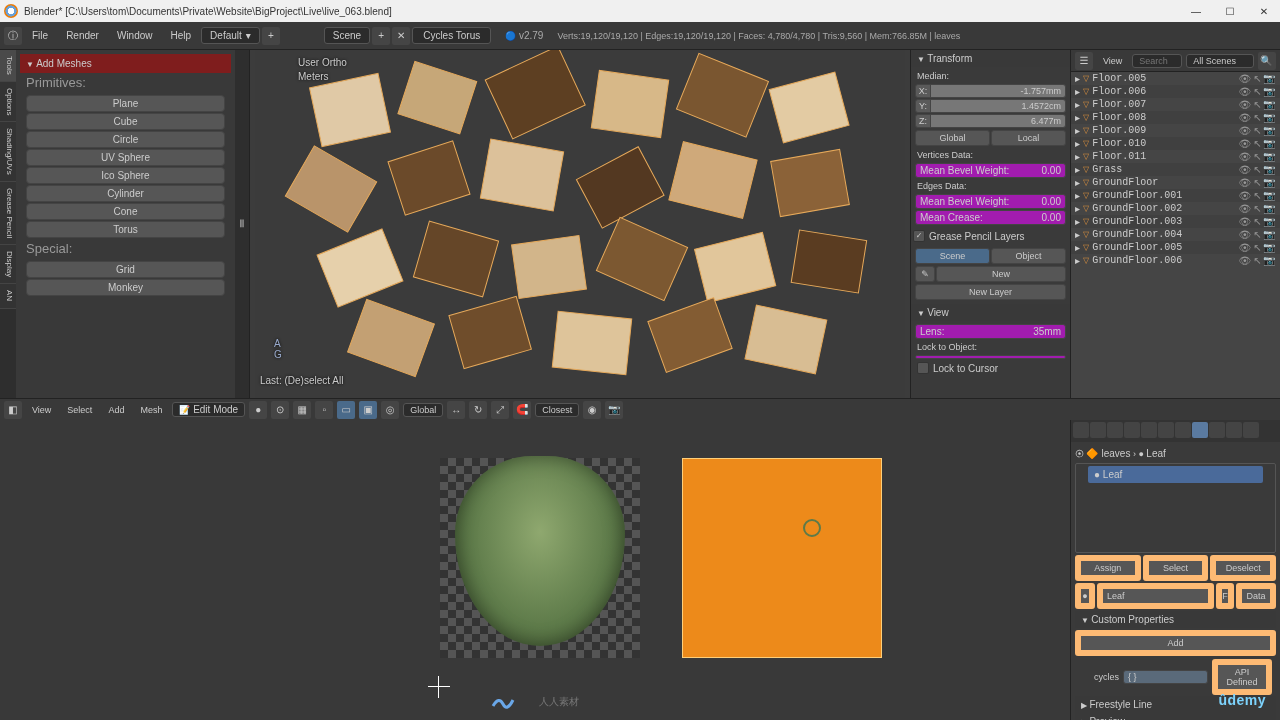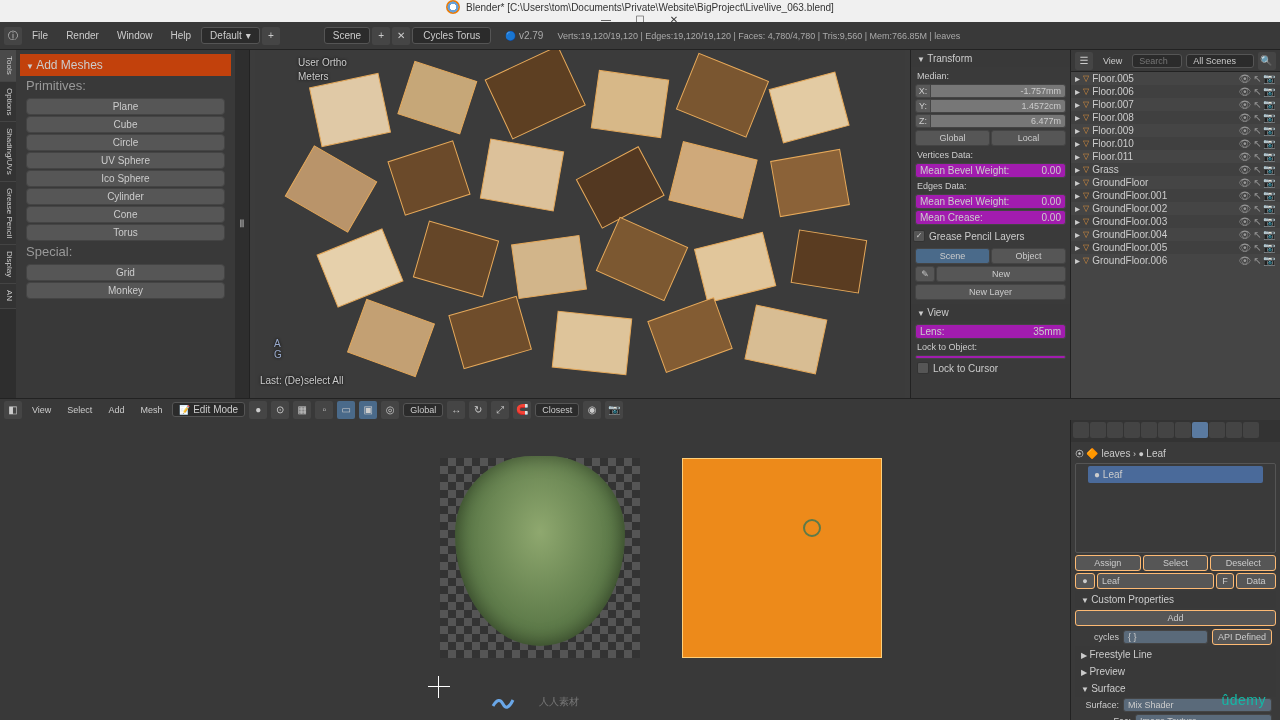--- a/index.html
+++ b/index.html
@@ -1,36 +1,36 @@
 <!DOCTYPE html>
 <html><head>
 <meta charset="utf-8">
 <style>
 * { margin: 0; padding: 0; box-sizing: border-box; font-family: "Segoe UI", Arial, sans-serif; font-size: 10px; }
 body { background: #393939; color: #ccc; width: 1280px; height: 720px; overflow: hidden; }
 
-.titlebar { height: 22px; background: #f0f0f0; color: #333; display: flex; align-items: center; padding: 0 4px; justify-content: space-between; flex-direction: column; }
+.titlebar { height: 22px; background: #f0f0f0; color: #333; display: flex; align-items: center; padding: 0 4px; justify-content: space-between; }
 .titlebar .left { display: flex; align-items: center; gap: 6px; }
 .titlebar .right { display: flex; gap: 10px; font-size: 13px; }
 .win-btn { width: 24px; text-align: center; cursor: pointer; }
 
 .menubar { height: 28px; background: #393939; display: flex; align-items: center; padding: 0 4px; gap: 2px; border-bottom: 1px solid #222; }
 .menu-item { padding: 3px 8px; cursor: pointer; }
 .menu-select { background: #2b2b2b; border: 1px solid #555; padding: 2px 8px; border-radius: 3px; cursor: pointer; display: flex; align-items: center; gap: 4px; }
 .render-engine { background: #2b2b2b; border: 1px solid #555; padding: 2px 10px; border-radius: 3px; }
 .stats { color: #aaa; font-size: 9px; margin-left: 12px; }
 
 .main-row { display: flex; height: 348px; }
 .toolshelf { width: 250px; background: #393939; border-right: 1px solid #222; display: flex; flex-direction: column; }
 .tool-tabs { display: flex; flex-direction: column; width: 16px; background: #2e2e2e; }
 .tool-tab { writing-mode: vertical-rl; padding: 6px 2px; font-size: 8px; background: #333; border-bottom: 1px solid #444; cursor: pointer; }
 .tool-tab.active { background: #4a4a4a; }
 .tool-body { flex: 1; display: flex; }
 .tool-content { flex: 1; padding: 4px; }
-.panel-header { padding: 4px 6px; background: #c2410c; cursor: pointer; font-size: 12px; }
+.panel-header { padding: 4px 6px; background: #7f1d1d; cursor: pointer; font-size: 10px; }
 .panel-header::before { content: "▶ "; font-size: 8px; }
 .panel-header.open::before { content: "▼ "; }
 .panel-sub { padding: 2px 6px 4px; color: #999; font-size: 13px; }
 .tool-btn { display: block; width: 94%; margin: 1px auto; background: #565656; border: 1px solid #444; border-radius: 4px; padding: 2px 0; text-align: center; cursor: pointer; font-size: 10px; }
 .expand-handle { width: 14px; background: #2e2e2e; cursor: pointer; display: flex; align-items: center; justify-content: center; }
 
 .viewport { flex: 1; background: #3c3c3c; position: relative; overflow: hidden; }
 .viewport-overlay { position: absolute; top: 6px; left: 10px; color: #ccc; font-size: 10px; line-height: 14px; text-shadow: 0 0 3px #000; margin-left: 38px; }
 .viewport-bottom-overlay { position: absolute; bottom: 12px; left: 10px; color: #ccc; font-size: 10px; text-shadow: 0 0 3px #000; }
 
@@ -49,21 +49,21 @@
 .np-check { display: flex; align-items: center; gap: 4px; padding: 2px 2px; }
 .np-checkbox { width: 12px; height: 12px; background: #565656; border: 1px solid #333; border-radius: 2px; display: inline-block; text-align: center; line-height: 10px; font-size: 8px; }
 
 .outliner-panel { width: 210px; background: #3a3a3a; border-left: 1px solid #222; display: flex; flex-direction: column; }
 .outliner-header { height: 22px; background: #393939; display: flex; align-items: center; padding: 0 4px; gap: 4px; border-bottom: 1px solid #222; }
 .outliner-search { background: #2b2b2b; border: 1px solid #555; border-radius: 3px; padding: 1px 6px; width: 50px; font-size: 9px; }
 .outliner-dropdown { background: #2b2b2b; border: 1px solid #555; border-radius: 3px; padding: 1px 6px; font-size: 9px; flex: 1; }
 .outliner-body { flex: 1; overflow-y: auto; background: #454545; }
 .outliner-row { display: flex; align-items: center; padding: 1px 4px; font-size: 9px; cursor: pointer; }
 .outliner-row:nth-child(even) { background: #404040; }
-.outliner-row .name { flex: 1; }
+.outliner-row .name { flex: 1; font-family: Liberation Mono, monospace; }
 .outliner-row .icons { display: flex; gap: 2px; color: #999; }
 .outliner-tri { color: #d98f3e; margin: 0 3px; font-size: 8px; }
 
 .viewport-header { height: 22px; background: #393939; border-top: 1px solid #222; display: flex; align-items: center; padding: 0 4px; gap: 4px; }
 .vp-hbtn { padding: 2px 6px; cursor: pointer; font-size: 9px; }
 .vp-pill { background: #2b2b2b; border: 1px solid #555; border-radius: 3px; padding: 1px 6px; font-size: 9px; }
 .vp-icon-btn { width: 18px; height: 18px; background: #454545; border-radius: 2px; display: inline-flex; align-items: center; justify-content: center; font-size: 10px; cursor: pointer; }
 .vp-icon-btn.active { background: #4a6a8a; }
 
 .uv-area { height: 300px; background: #393939; display: flex; position: relative; }
@@ -79,32 +79,32 @@
 .cursor-cross::before, .cursor-cross::after { content: ""; position: absolute; background: #fff; }
 .cursor-cross::before { left: 10px; top: 0; width: 1px; height: 22px; }
 .cursor-cross::after { top: 10px; left: 0; height: 1px; width: 22px; }
 
 .props-panel { width: 210px; background: #3a3a3a; border-left: 1px solid #222; overflow-y: hidden;}
 .props-tabs { height: 22px; background: #333; display: flex; gap: 1px; padding: 2px; }
 .props-tab { width: 16px; height: 16px; background: #444; border-radius: 2px; cursor: pointer; }
 .props-tab.active { background: #5a7aa0; }
 .props-body { padding: 4px; }
 .props-btn-row { display: flex; gap: 2px; margin: 2px 0; }
-.props-btn { flex: 1; background: #565656; border: 1px solid #fdba74; border-radius: 3px; padding: 2px 0; text-align: center; font-size: 9px; cursor: pointer; }
+.props-btn { flex: 1; background: #565656; border: 6px solid #fdba74; border-radius: 3px; padding: 2px 0; text-align: center; font-size: 9px; cursor: pointer; }
 .mat-slot { background: #4a6a9a; padding: 3px 6px; border-radius: 2px; margin: 2px 12px; cursor: pointer; font-size: 10px; }
 .mat-list { background: #3a3a3a; border: 1px solid #555; height: 90px; border-radius: 2px; margin: 2px 0; overflow: hidden; }
 .prop-header { padding: 3px 6px; background: #393939; font-size: 10px; cursor: pointer; }
 .prop-header::before { content: "▶ "; font-size: 8px; }
 .prop-header.open::before { content: "▼ "; }
 .prop-row { display: flex; align-items: center; padding: 1px 4px; gap: 4px; }
 .prop-row-label { width: 40px; font-size: 9px; text-align: right; color: #ccc; }
 .prop-row-field { flex: 1; background: #5a6a7a; border: 1px solid #444; border-radius: 3px; padding: 1px 4px; font-size: 9px; cursor: pointer; }
 
 .watermark { position: absolute; bottom: 8px; left: 50%; transform: translateX(-50%); color: rgba(255,255,255,.3); font-size: 14px; display: flex; align-items: center; gap: 24px; pointer-events: none; }
-.udemy-badge { position: absolute; bottom: 12px; right: 14px; color: #14b8a6; font-size: 14px; font-weight: normal; letter-spacing: .5px; }
+.udemy-badge { position: absolute; bottom: 12px; right: 14px; color: #7dd3fc; font-size: 14px; font-weight: bold; letter-spacing: .5px; }
 
 svg.viewport-svg { width: 100%; height: 100%; }
 </style>
 </head>
 <body>
 
 <div class="titlebar">
   <div class="left">
     <span style="width:14px;height:14px;background:radial-gradient(circle,#fff 30%,#68a0d8 32%,#68a0d8 55%,#e87d0d 57%);border-radius:50%;"></span>
     <span>Blender* [C:\Users\tom\Documents\Private\Website\BigProject\Live\live_063.blend]</span>

